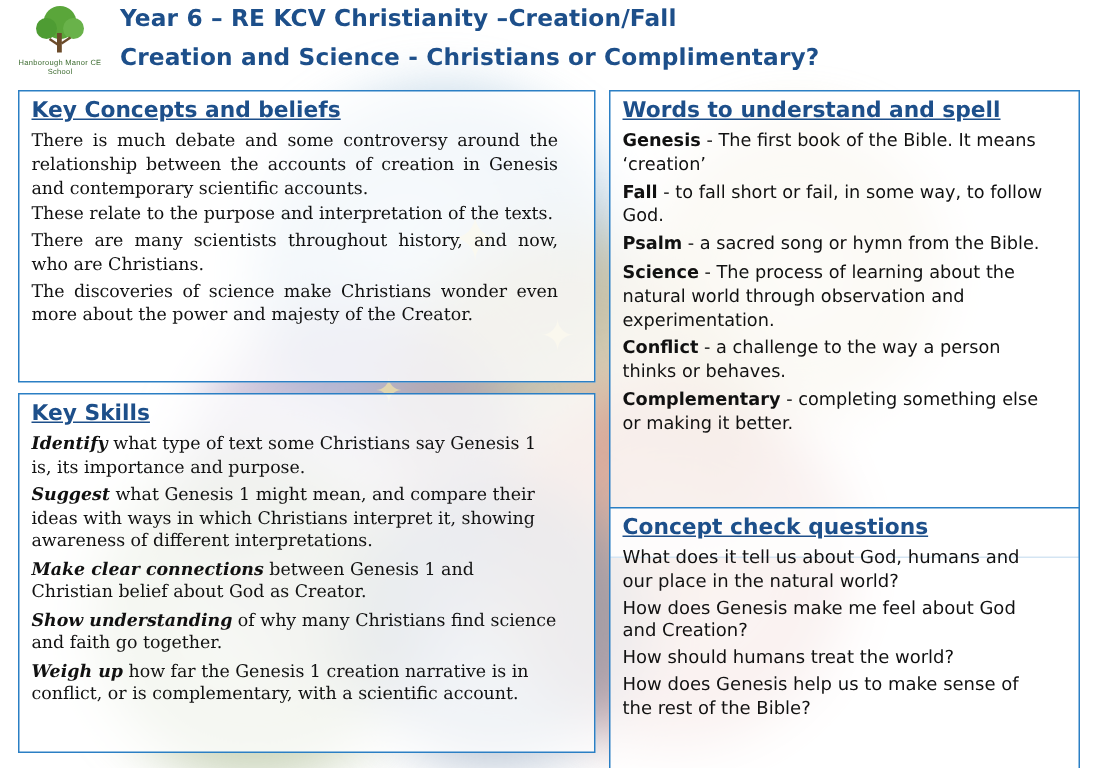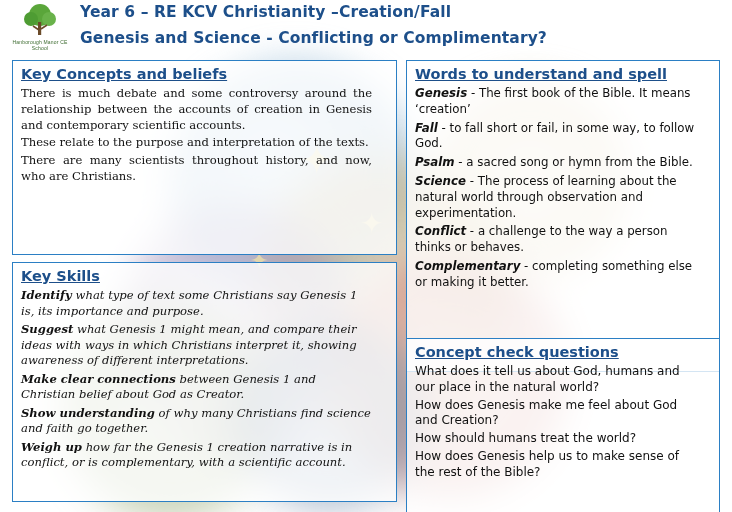--- a/index.html
+++ b/index.html
@@ -136,21 +136,21 @@
   
   #panel-questions { left: 406px; top: 338px; width: 314px; height: 176px; }
   #panel-questions p {
     font-family: "DejaVu Sans", sans-serif;
     font-size: 12px;
     line-height: 1.32;
     text-align: left;
     margin-bottom: 1px;
   }
   .b { font-weight: bold; }
-  .i { font-style: italic; }
+  .i { }
   .serif-bold-italic { font-family: "DejaVu Serif", serif; font-weight: bold; font-style: italic; }
 </style>
 </head>
 <body>
 
 <div class="page">
 
   <div class="bg-art">
     <div class="blob b1"></div>
     <div class="blob b2"></div>
@@ -172,29 +172,30 @@
         <circle cx="29" cy="17" r="7" fill="#69b24a"></circle>
         <rect x="18" y="20" width="3.2" height="13" fill="#6b4b2a"></rect>
         <path d="M19 28 L13 24" stroke="#6b4b2a" stroke-width="1.6" fill="none"></path>
         <path d="M21 27 L27 23" stroke="#6b4b2a" stroke-width="1.6" fill="none"></path>
       </svg>
       <span class="logo-text">Hanborough Manor
 CE School</span>
     </div>
     <div class="title-block">
       <div class="title-line1">Year 6 – RE KCV Christianity –Creation/Fall</div>
-      <div class="title-line2">Genesis and Science - Conflicting or Complimentary?</div>
+      <div class="title-line2">Creation and Science - Christians or Complimentary?</div>
     </div>
   </div>
 
   <section class="panel" id="panel-key-concepts">
     <h2>Key Concepts and beliefs</h2>
     <p>There is much debate and some controversy around the relationship between the accounts of creation in Genesis and contemporary scientific accounts.</p>
     <p>These relate to the purpose and interpretation of the texts.</p>
     <p>There are many scientists throughout history, and now, who are Christians.</p>
+    <p>The discoveries of science make Christians wonder even more about the power and majesty of the Creator.</p>
   </section>
 
   <section class="panel" id="panel-key-skills">
     <h2>Key Skills</h2>
     <p><span class="serif-bold-italic">Identify</span><span class="i"> what type of text some Christians say Genesis 1 is, its importance and purpose.</span></p>
     <p><span class="serif-bold-italic">Suggest</span><span class="i"> what Genesis 1 might mean, and compare their ideas with ways in which Christians interpret it, showing awareness of different interpretations.</span></p>
     <p><span class="serif-bold-italic">Make clear connections</span><span class="i"> between Genesis 1 and Christian belief about God as Creator.</span></p>
     <p><span class="serif-bold-italic">Show understanding</span><span class="i"> of why many Christians find science and faith go together.</span></p>
     <p><span class="serif-bold-italic">Weigh up</span><span class="i"> how far the Genesis 1 creation narrative is in conflict, or is complementary, with a scientific account.</span></p>
   </section>

